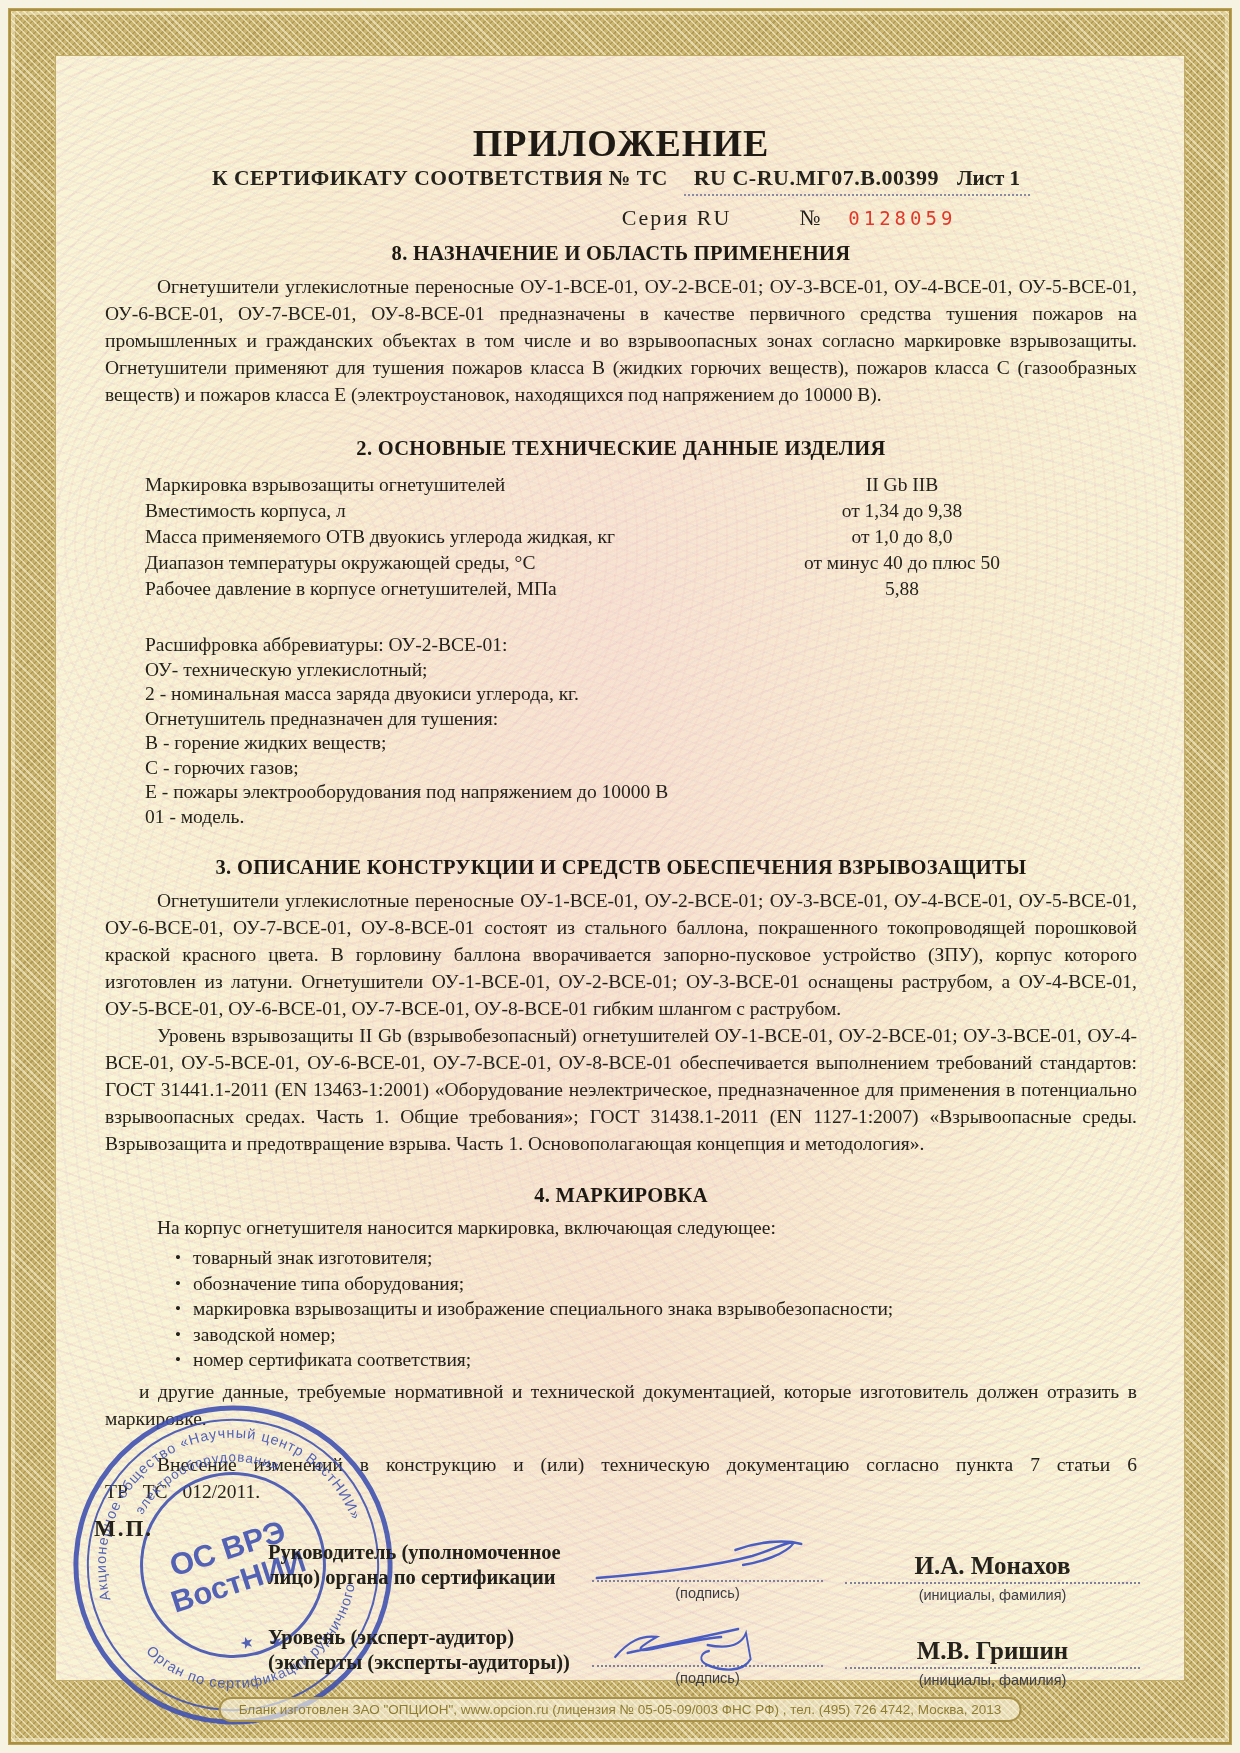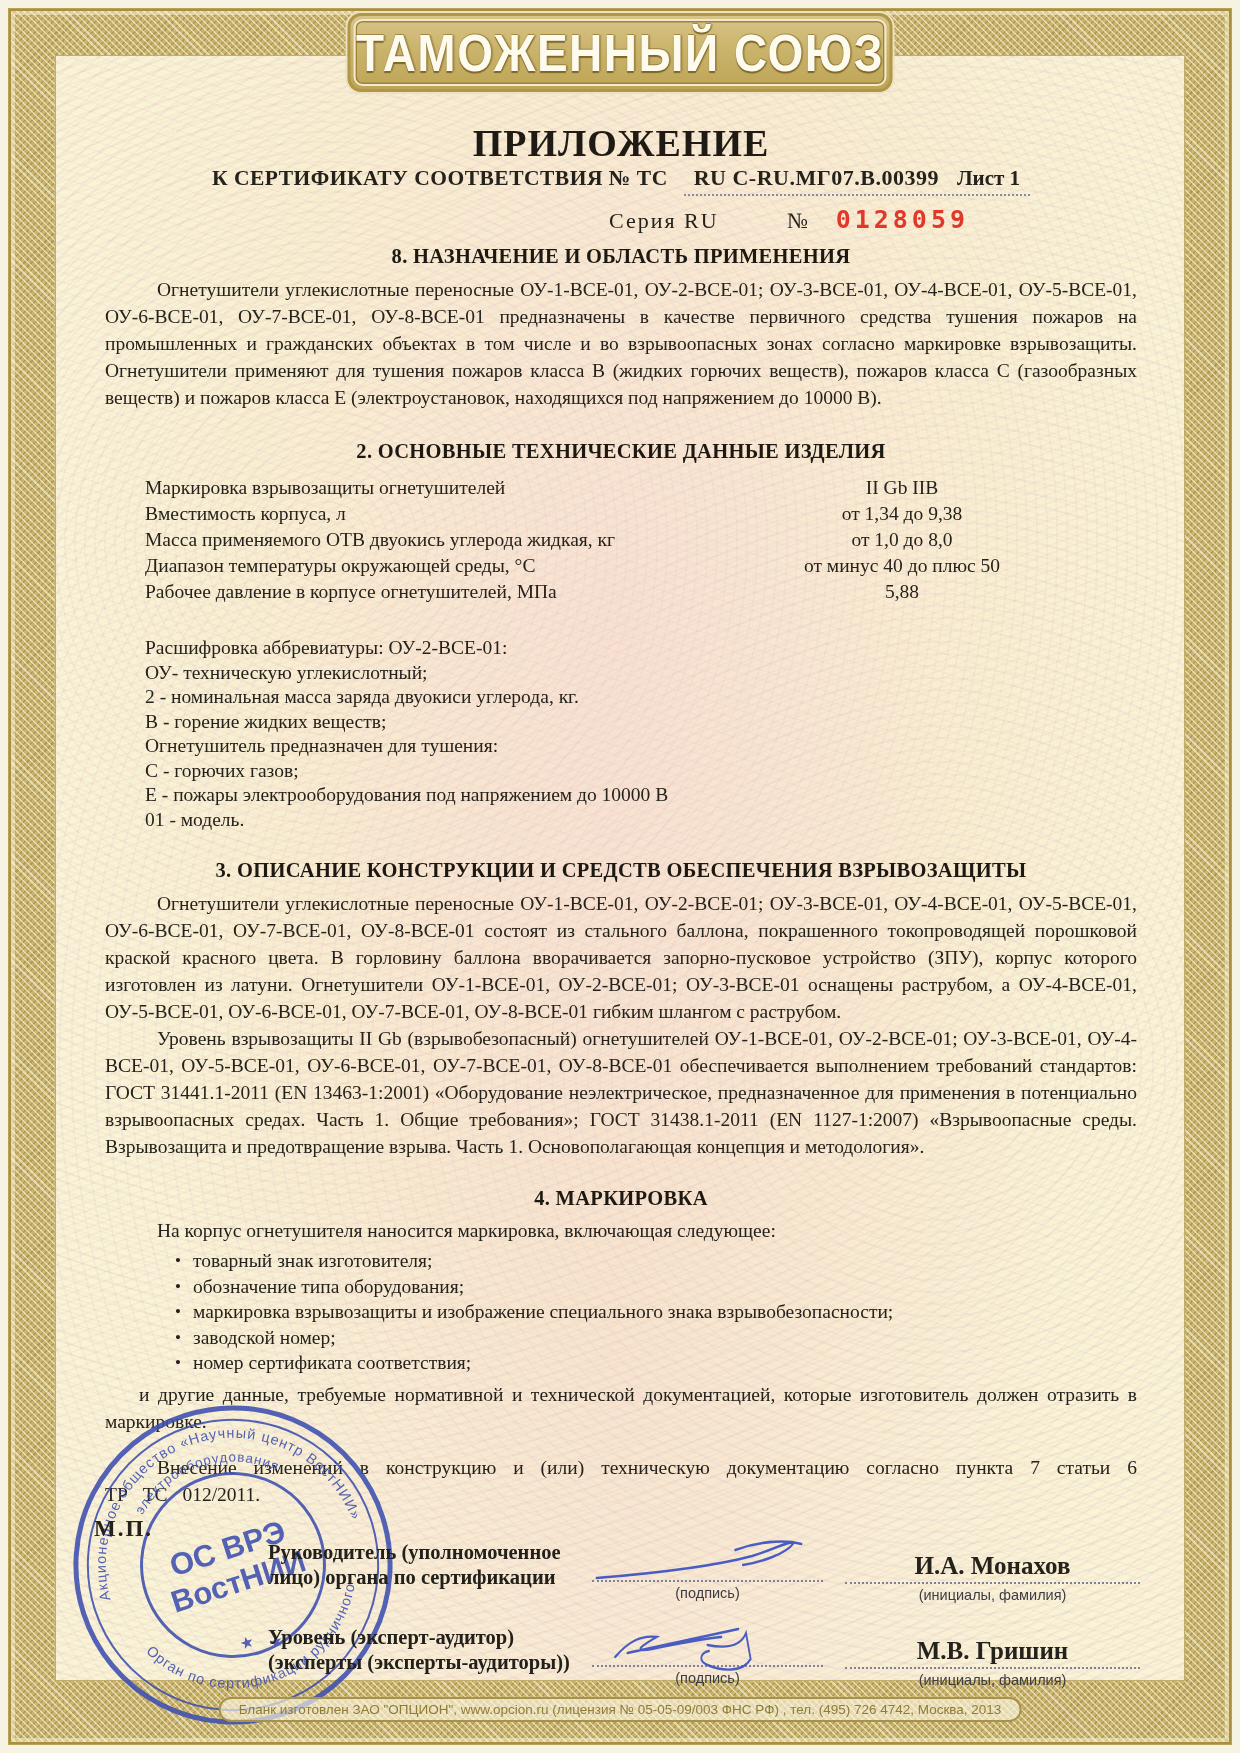--- a/index.html
+++ b/index.html
@@ -40,21 +40,21 @@
     letter-spacing:1px;color:#1f1b14;}
   .subtitle-row{display:flex;justify-content:center;align-items:baseline;gap:16px;}
   .subtitle{font-size:21.5px;letter-spacing:.5px;font-weight:600;white-space:nowrap;}
   .certnum-wrap{border-bottom:2px dotted #8a8aa2;padding:0 10px 3px 10px;white-space:nowrap;}
   .certnum{font-size:22px;font-weight:bold;letter-spacing:.5px;}
   .sheet{font-size:21px;font-weight:bold;margin-left:14px;}
   .series-row{margin-top:9px;display:flex;justify-content:center;align-items:baseline;gap:28px;
     transform:translateX(168px);}
   .series-label{font-size:22px;letter-spacing:2px;}
   .numsign{font-size:22px;margin-left:40px;}
-  .serial{font-family:"DejaVu Sans Mono",monospace;font-weight:bold;font-size:25px;
+  .serial{font-family:"DejaVu Sans Mono",monospace;font-weight:normal;font-size:19px;
     color:#e0392b;letter-spacing:4px;}
   
   .sec-h{text-align:center;font-size:20.5px;font-weight:bold;letter-spacing:.3px;color:#1d1912;}
   .h1x{margin-top:11px;} .h2x{margin-top:29px;} .h3x{margin-top:27px;} .h4x{margin-top:27px;}
   .para{font-size:19.5px;line-height:27px;text-align:justify;margin:8px 0 0 0;text-indent:52px;}
   .specs{margin:12px 0 0 40px;}
   .spec-row{display:flex;align-items:baseline;line-height:26px;font-size:19.5px;}
   .spec-label{flex:1;}
   .spec-value{width:430px;padding-right:40px;box-sizing:border-box;text-align:center;}
   .abbr{margin:31px 0 8px 40px;font-size:19.5px;line-height:24.5px;}
@@ -87,24 +87,20 @@
     background:rgba(250,246,224,.65);white-space:nowrap;
     font-family:"Liberation Sans",sans-serif;font-size:13.5px;color:#8f7c33;}
 </style>
 </head>
 <body>
 
 <div class="page">
 
   <div class="band"></div>
 
-  <div class="badge">
-    <div class="badge-frame"></div>
-    <span class="badge-text">ТАМОЖЕННЫЙ СОЮЗ</span>
-  </div>
 
   <div class="inner">
 
     <div class="title">ПРИЛОЖЕНИЕ</div>
 
     <div class="subtitle-row">
       <span class="subtitle">К СЕРТИФИКАТУ СООТВЕТСТВИЯ  № ТС</span>
       <span class="certnum-wrap">
         <span class="certnum">RU C-RU.МГ07.В.00399</span>
         <span class="sheet">Лист 1</span>
@@ -141,22 +137,22 @@
       <div class="spec-row">
         <span class="spec-label">Рабочее давление в корпусе огнетушителей, МПа</span>
         <span class="spec-value">5,88</span>
       </div>
     </div>
 
     <div class="abbr">
       <div>Расшифровка аббревиатуры: ОУ-2-ВСЕ-01:</div>
       <div>ОУ- техническую углекислотный;</div>
       <div>2 - номинальная масса заряда двуокиси углерода, кг.</div>
+      <div>Огнетушитель предназначен для тушения:</div>
       <div>В - горение жидких веществ;</div>
-      <div>Огнетушитель предназначен для тушения:</div>
       <div>С - горючих газов;</div>
       <div>Е - пожары электрооборудования под напряжением до 10000 В</div>
       <div>01 - модель.</div>
     </div>
 
     <div class="sec-h h3x">3. ОПИСАНИЕ КОНСТРУКЦИИ И СРЕДСТВ ОБЕСПЕЧЕНИЯ ВЗРЫВОЗАЩИТЫ</div>
     <p class="para">Огнетушители углекислотные переносные ОУ-1-ВСЕ-01, ОУ-2-ВСЕ-01; ОУ-3-ВСЕ-01, ОУ-4-ВСЕ-01, ОУ-5-ВСЕ-01, ОУ-6-ВСЕ-01, ОУ-7-ВСЕ-01, ОУ-8-ВСЕ-01  состоят из стального баллона, покрашенного токопроводящей порошковой  краской красного цвета. В горловину баллона вворачивается запорно-пусковое устройство (ЗПУ), корпус которого изготовлен из латуни. Огнетушители ОУ-1-ВСЕ-01, ОУ-2-ВСЕ-01; ОУ-3-ВСЕ-01 оснащены раструбом, а ОУ-4-ВСЕ-01, ОУ-5-ВСЕ-01, ОУ-6-ВСЕ-01, ОУ-7-ВСЕ-01, ОУ-8-ВСЕ-01  гибким шлангом с раструбом.</p>
     <p class="para" style="margin-top:0;">Уровень взрывозащиты II Gb (взрывобезопасный) огнетушителей ОУ-1-ВСЕ-01, ОУ-2-ВСЕ-01; ОУ-3-ВСЕ-01, ОУ-4-ВСЕ-01, ОУ-5-ВСЕ-01, ОУ-6-ВСЕ-01, ОУ-7-ВСЕ-01, ОУ-8-ВСЕ-01 обеспечивается выполнением требований стандартов: ГОСТ 31441.1-2011 (EN 13463-1:2001) «Оборудование неэлектрическое, предназначенное для применения в потенциально взрывоопасных средах. Часть 1. Общие требования»; ГОСТ 31438.1-2011 (EN 1127-1:2007) «Взрывоопасные среды. Взрывозащита и предотвращение взрыва. Часть 1. Основополагающая концепция и методология».</p>
 
     <div class="sec-h h4x">4. МАРКИРОВКА</div>

